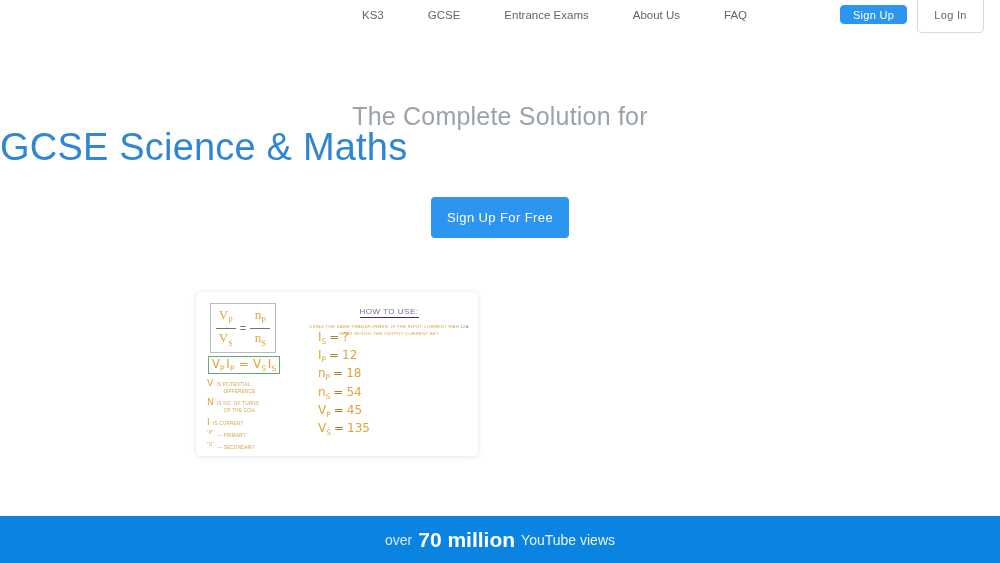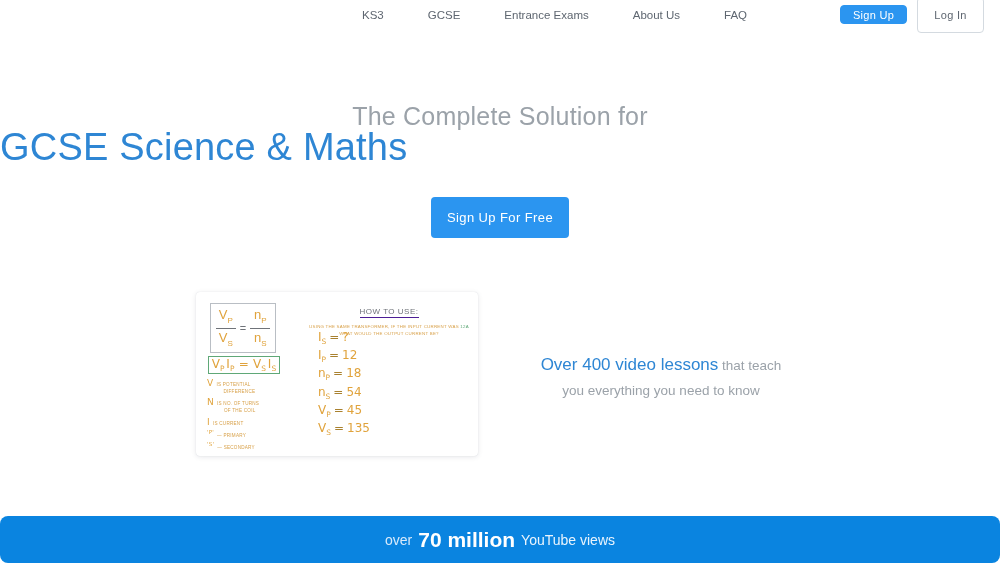--- a/index.html
+++ b/index.html
@@ -91,21 +91,21 @@
   
   .eqbox {
     position: absolute; left: 14px; top: 11px;
     width: 66px; height: 50px;
     border: 1px solid #b9bec4;
     display: flex; align-items: center; justify-content: center;
     gap: 4px;
   }
   .frac { display: inline-flex; flex-direction: column; align-items: center; }
   .frac .num, .frac .den {
-    font-size: 13px; color: #e0a33c; font-family: Liberation Sans, sans-serif;
+    font-size: 13px; color: #e0a33c; font-family: Liberation Serif, serif;
     line-height: 1.05;
   }
   .frac .bar { width: 20px; height: 1px; background: #6f7379; margin: 2px 0; }
   .eq-sign { font-size: 11px; color: #6f7379; }
   sub { font-size: .62em; }
 
   .eqbox2 {
     position: absolute; left: 12px; top: 64px;
     width: 72px; height: 18px;
     border: 1.3px solid #5fa877;
@@ -163,21 +163,21 @@
   }
   .tagline .g {
     font-size: 13.5px; color: #9ba2a9; font-weight: 300;
   }
 
   
   .banner {
     position: absolute; left: 0; top: 516px;
     width: 1000px; height: 47px;
     background: #0a84e0;
-    display: flex; align-items: center; justify-content: center; border-radius: 8px;
+    display: flex; align-items: center; justify-content: center;
   }
   .banner .small { font-size: 14px; color: #d8eafb; font-weight: 300; }
   .banner .big { font-size: 21px; color: #ffffff; font-weight: 700; padding: 0 6px; }
   .banner .yt { font-size: 14px; color: #eaf4fd; font-weight: 300; }
 </style>
 </head>
 <body>
 
 <div class="page">
 
@@ -267,24 +267,20 @@
         <div class="v">I<sub>P</sub><span class="eqs">=</span><span>12</span></div>
         <div class="v">n<sub>P</sub><span class="eqs">=</span><span>18</span></div>
         <div class="v">n<sub>S</sub><span class="eqs">=</span><span>54</span></div>
         <div class="v">V<sub>P</sub><span class="eqs">=</span><span>45</span></div>
         <div class="v">V<sub>S</sub><span class="eqs">=</span><span>135</span></div>
       </div>
 
     </div>
   </div>
 
-  <div class="tagline">
-    <span class="b">Over 400 video lessons</span><span class="g"> that teach</span><br>
-    <span class="g">you everything you need to know</span>
-  </div>
 
   <div class="banner">
     <span class="small">over</span>
     <span class="big">70 million</span>
     <span class="yt">YouTube views</span>
   </div>
 
 </div>
 
 </body></html>

